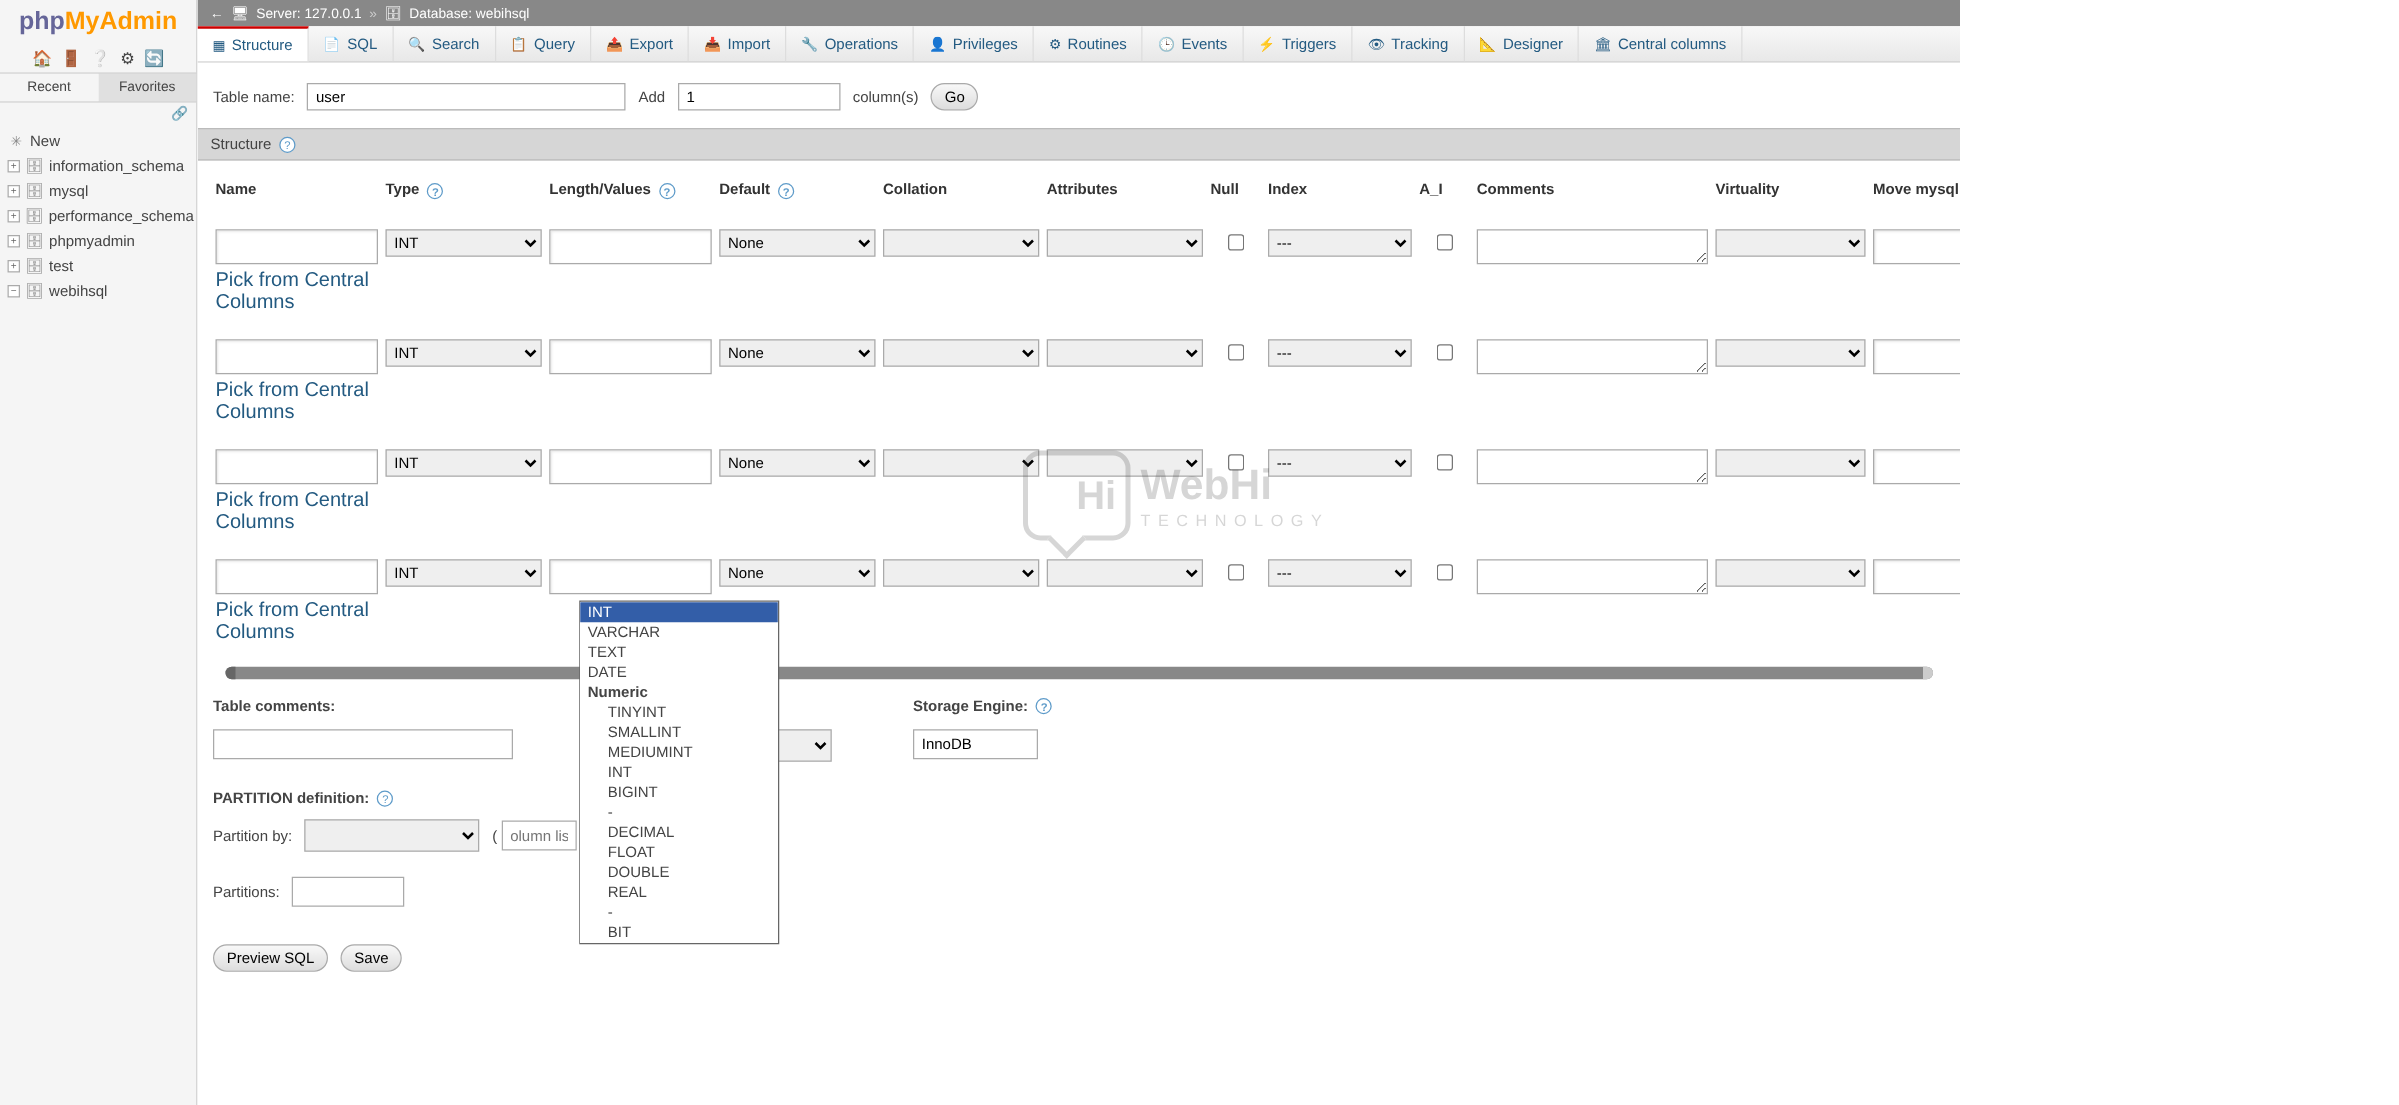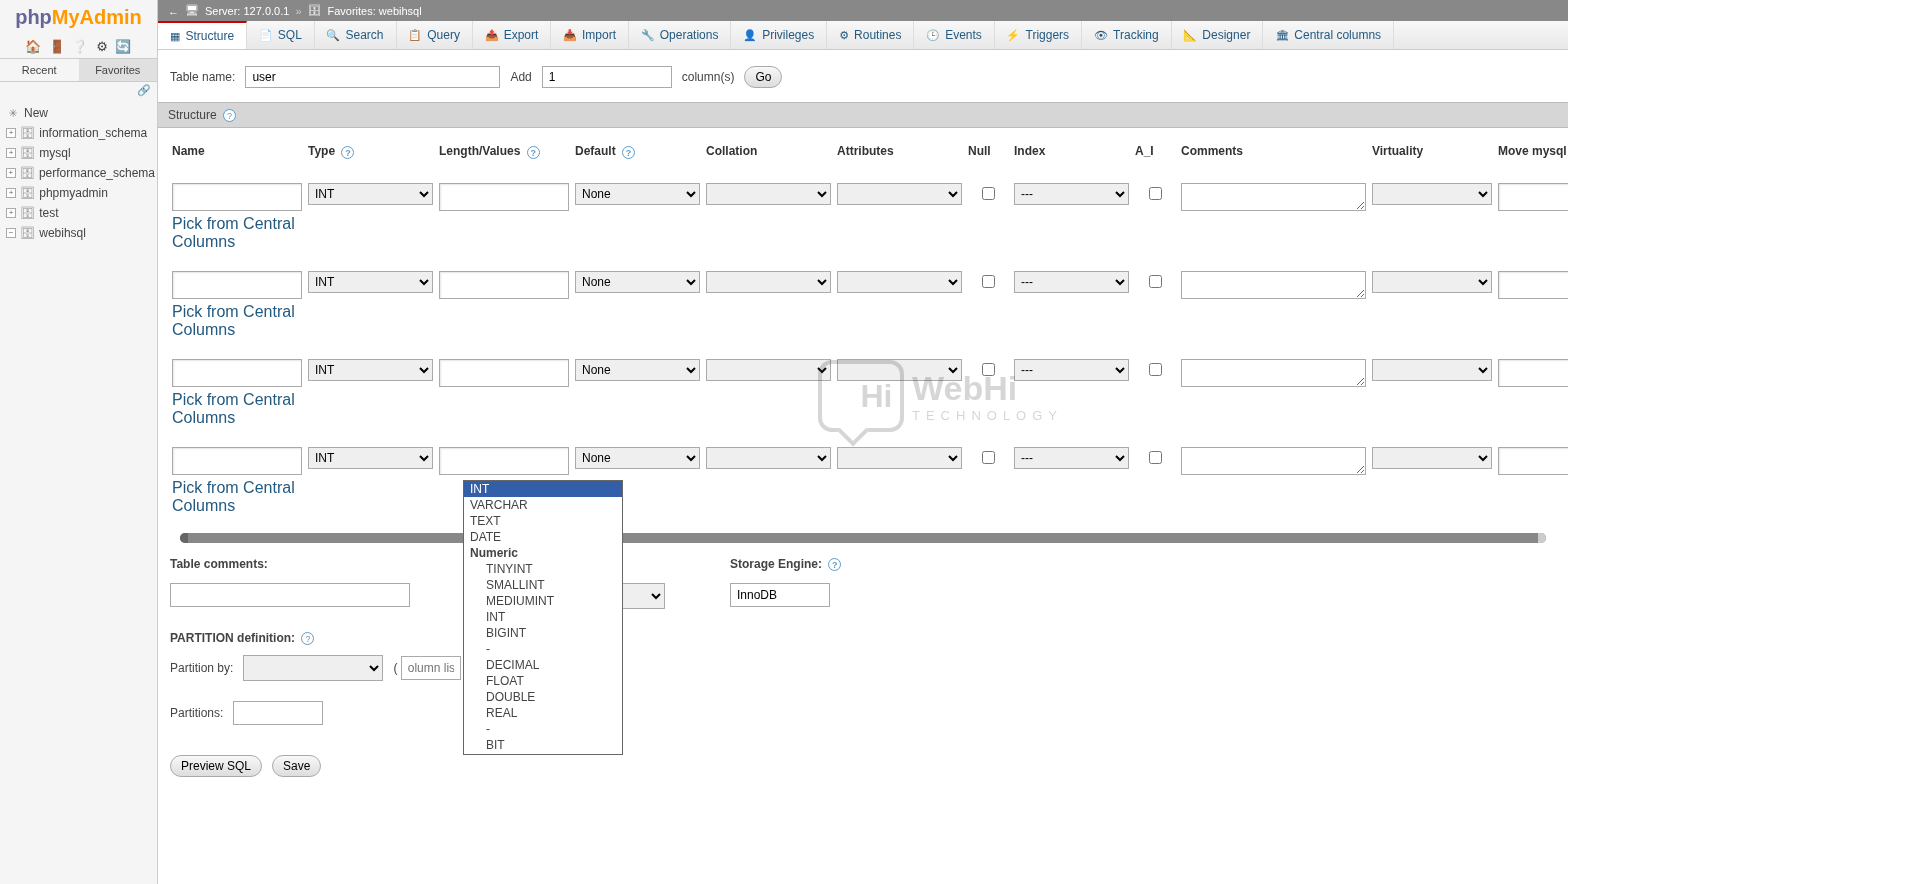--- a/index.html
+++ b/index.html
@@ -127,21 +127,21 @@
     </div>
   </div>
 
   <div class="main">
     <div class="breadcrumb">
       <span>←</span>
       <span>🖥</span>
       <a href="#"><span>Server:</span> <span>127.0.0.1</span></a>
       <span class="arrow">»</span>
       <span>🗄</span>
-      <a href="#"><span>Favorites:</span> <span>webihsql</span></a>
+      <a href="#"><span>Database:</span> <span>webihsql</span></a>
     </div>
     <div class="top-tabs">
       <div class="tab active">
           <span class="tab-icon">▦</span>
           <span>Structure</span>
         </div>
       <div class="tab">
           <span class="tab-icon">📄</span>
           <span>SQL</span>
         </div>

